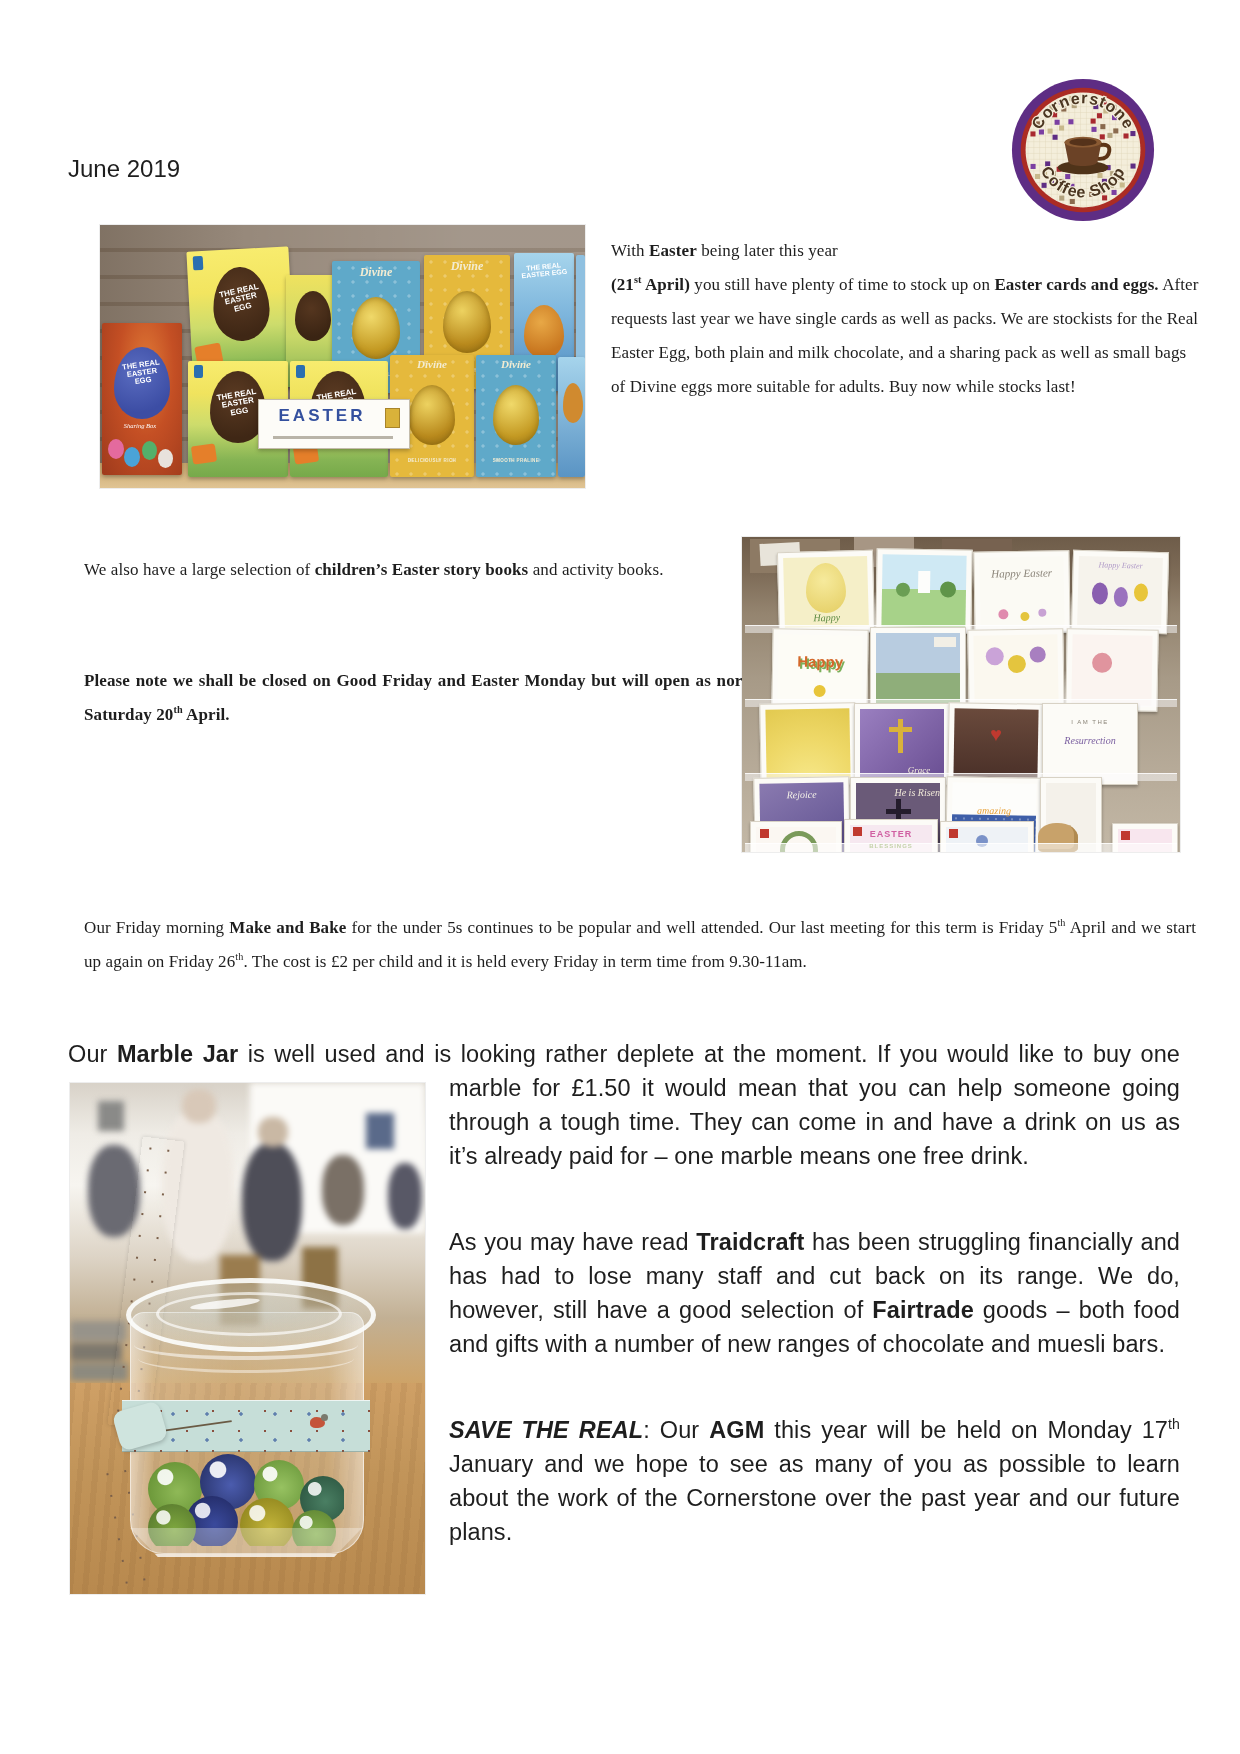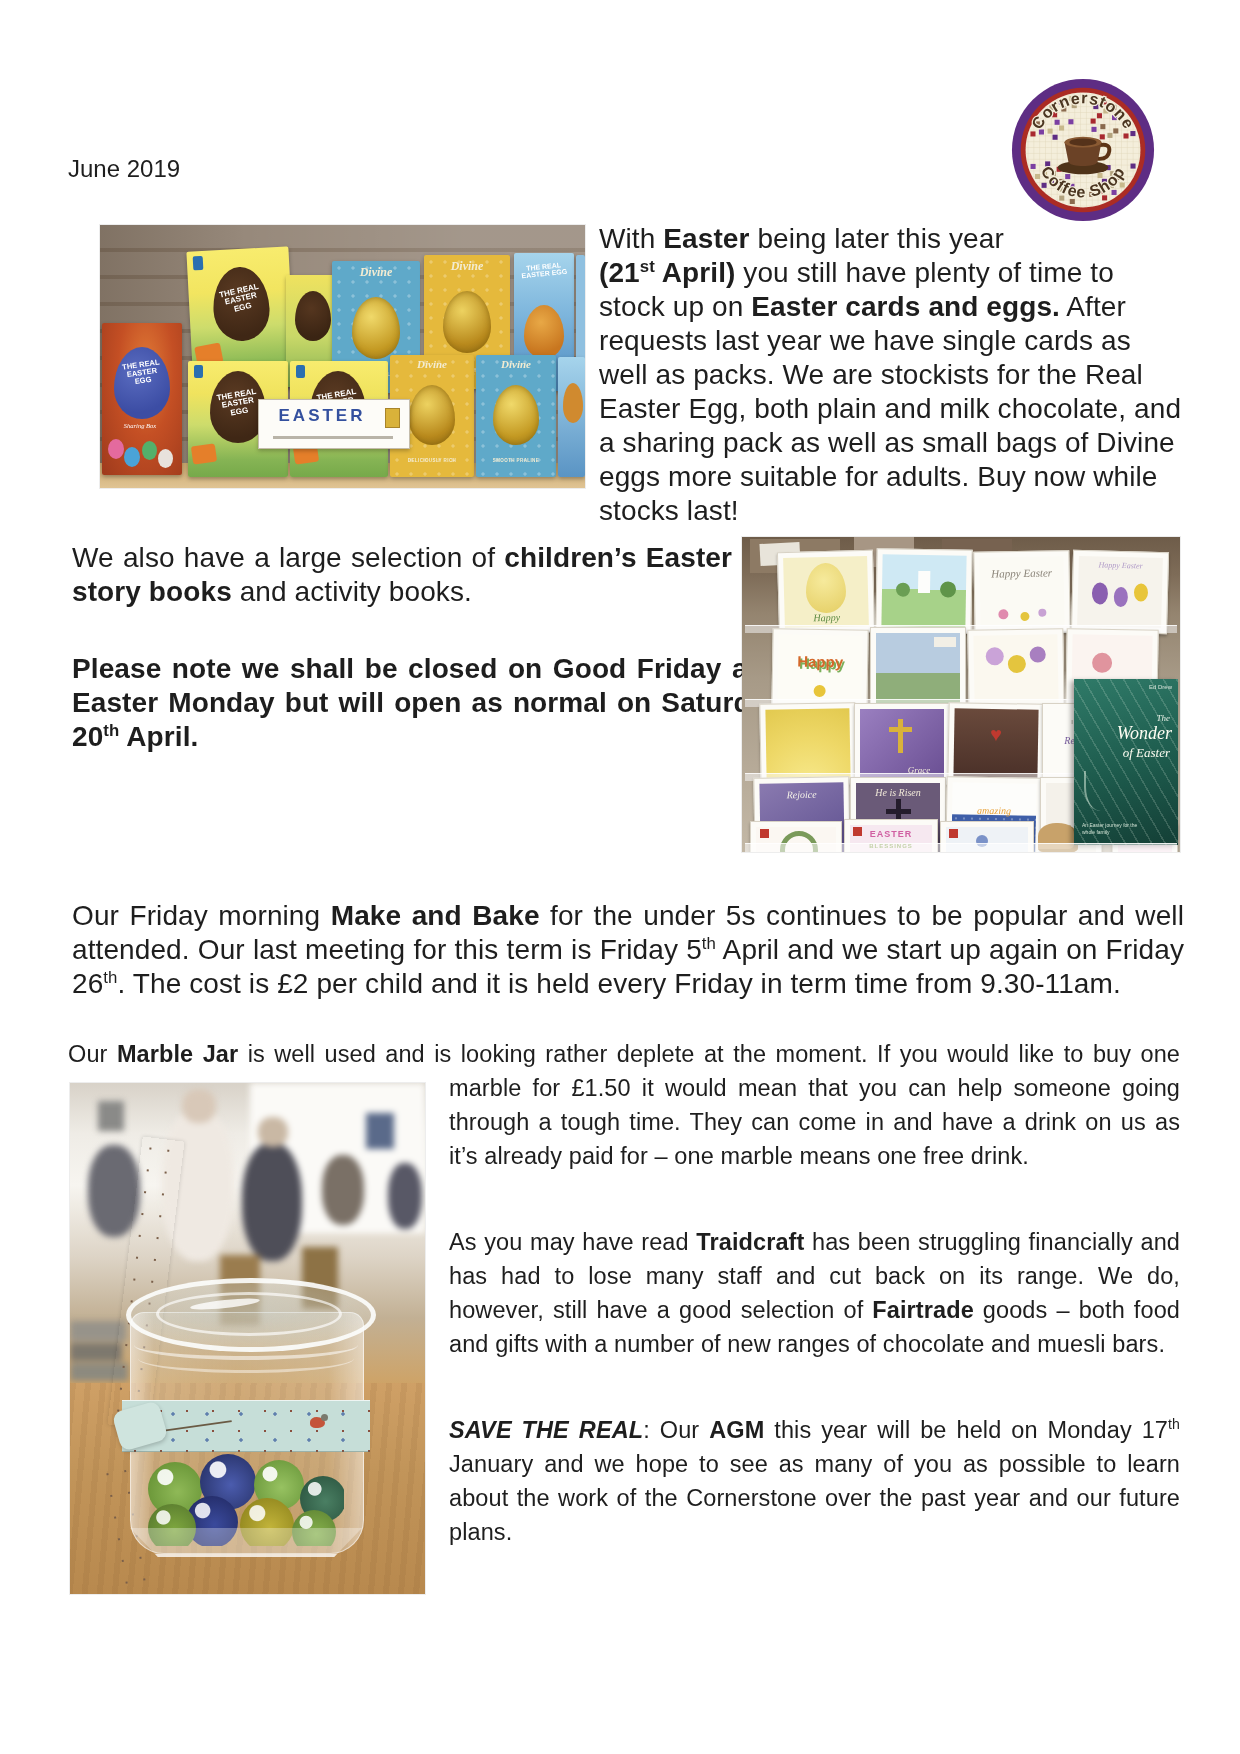--- a/index.html
+++ b/index.html
@@ -2,21 +2,21 @@
 <html><head>
 <meta charset="utf-8">
 <style>
   html,body{margin:0;padding:0;background:#ffffff;}
   .page{position:relative;width:1240px;height:1754px;background:#fff;overflow:hidden;
         font-family:"Liberation Sans","DejaVu Sans",sans-serif;color:#1e1e1e;}
   .abs{position:absolute;}
   .title{position:absolute;top:72px;left:0;width:1040px;text-align:center;
          font-size:44px;line-height:52px;font-weight:700;letter-spacing:-.5px;color:#000;}
   .date{position:absolute;top:154px;left:68px;font-size:24px;line-height:30px;}
-  .bp{position:absolute;margin:4px;font-size:28px;line-height:34px;letter-spacing:.1px;}
+  .bp{position:absolute;margin:16px;font-size:17px;line-height:34px;letter-spacing:.1px;font-family:Liberation Serif, serif;}
   .bpf{font-size:23.5px;line-height:34px;letter-spacing:.1px;}
   .just{text-align:justify;}
   .gap{margin-top:52px;}
   .b{font-weight:700;} .i{font-style:italic;}
   sup{font-size:60%;line-height:0;}
   .ph{position:absolute;overflow:hidden;box-shadow:0 0 0 1px rgba(0,0,0,.07);background:#cabfae;}
   .bxt{position:absolute;font-weight:700;color:#fff;text-align:center;line-height:1.05;}
   .egg{position:absolute;border-radius:50% 50% 50% 50%/58% 58% 42% 42%;}
   .bx{position:absolute;border-radius:2px;box-shadow:0 2px 4px rgba(0,0,0,.30);}
   .dv{position:absolute;font-family:"Liberation Serif",serif;font-style:italic;font-weight:700;
@@ -302,21 +302,21 @@
 
     <div class="card" style="left:12px;top:240px;width:94px;height:80px;transform:rotate(-1deg);">
       <div class="cf" style="background:linear-gradient(150deg,#8a7ab0,#5f5190);">
         <div class="abs script" style="left:0;top:6px;width:100%;font-size:10px;color:#f5f2e8;">Rejoice</div>
         <span class="marble" style="left:14px;bottom:10px;width:16px;height:16px;background:#f2efe2;"></span>
         <span class="marble" style="left:38px;bottom:6px;width:18px;height:18px;background:#f6f2e4;"></span>
         <span class="marble" style="left:44px;bottom:11px;width:7px;height:7px;background:#e4c53e;"></span>
       </div>
     </div>
     <div class="card" style="left:108px;top:240px;width:94px;height:80px;">
-      <div class="cf" style="background:linear-gradient(180deg,#6a5a78 0 55%,#3a2f42);">
+      <div class="cf" style="background:linear-gradient(180deg,#6a5a78 0 55%,#3a2f42);text-align:right;">
         <div class="abs" style="left:40px;top:16px;width:5px;height:40px;background:#241c2c;"></div>
         <div class="abs" style="left:30px;top:26px;width:25px;height:5px;background:#241c2c;"></div>
         <div class="abs script" style="left:0;top:4px;width:100%;font-size:10px;color:#f0e8d8;">He is Risen</div>
       </div>
     </div>
     <div class="card" style="left:204px;top:240px;width:94px;height:80px;transform:rotate(1deg);">
       <div class="cf" style="background:#fdfdfb;">
         <div class="abs" style="left:0;bottom:0;width:100%;height:55%;background:#3f5fa8;background-image:radial-gradient(rgba(255,255,255,.3) 1px,transparent 1.2px);background-size:8px 8px;"></div>
         <div class="abs script" style="left:0;top:22px;width:100%;font-size:10px;color:#e8a23a;">amazing</div>
         <div class="abs" style="left:0;bottom:8px;width:100%;font-size:9px;font-weight:700;letter-spacing:2px;color:#8fc06a;">GRACE</div>
@@ -346,29 +346,20 @@
       </div>
     </div>
     <div class="card" style="left:370px;top:286px;width:64px;height:38px;">
       <div class="cf" style="background:#f8e6ee;">
         <span class="abs" style="left:3px;top:2px;width:9px;height:9px;background:#c0392f;"></span>
       </div>
     </div>
 
     <div class="abs" style="left:296px;top:286px;width:40px;height:29px;background:#c8a26a;border-radius:45% 50% 15% 15%;box-shadow:inset -4px -3px 0 #b08a50;"></div>
 
-    <div class="abs" style="left:332px;top:142px;width:104px;height:166px;background:linear-gradient(165deg,#2f7a68 0%,#1d5a4c 55%,#143f36 100%);box-shadow:-3px 2px 5px rgba(0,0,0,.35);">
-      <div class="abs" style="inset:0;background:repeating-linear-gradient(60deg,transparent 0 10px,rgba(225,240,225,.18) 10px 11.5px);"></div>
-      <div class="abs" style="right:6px;top:5px;font-size:6px;color:#d8e4da;">Ed Drew</div>
-      <div class="abs script" style="right:8px;top:34px;font-size:9px;color:#e8f0e6;">The</div>
-      <div class="abs script" style="right:6px;top:44px;font-size:18px;color:#fdfdf2;">Wonder</div>
-      <div class="abs script" style="right:8px;top:66px;font-size:13px;color:#fdfdf2;">of Easter</div>
-      <div class="abs" style="left:8px;bottom:10px;width:58px;font-size:5px;line-height:1.3;color:#cfe0d2;text-align:left;">An Easter journey for the whole family</div>
-      <div class="abs" style="left:10px;top:92px;width:26px;height:40px;border-left:2px solid rgba(230,245,230,.5);border-radius:0 0 0 60%;"></div>
-    </div>
 
     <div class="rackbar" style="top:306px;height:9px;background:rgba(255,255,255,.55);"></div>
   </div>
 
   <p class="bp just" style="top:895px;left:68px;width:1112px;"><span>Our Friday morning </span><span class="b">Make and Bake</span><span> for the under 5s continues to be popular and well attended.  Our last meeting for this term is Friday 5</span><sup>th</sup><span> April and we start up again on Friday 26</span><sup>th</sup><span>.  The cost is £2 per child and it is held every Friday in term time from 9.30-11am.</span></p>
 
   <div class="abs" style="top:1037px;left:68px;width:1112px;">
     <div class="bpf just">
       <span><span>Our </span><span class="b">Marble Jar</span><span> is well used and is looking rather deplete at the moment.  If you would like to </span></span><div class="jarphoto">
 

